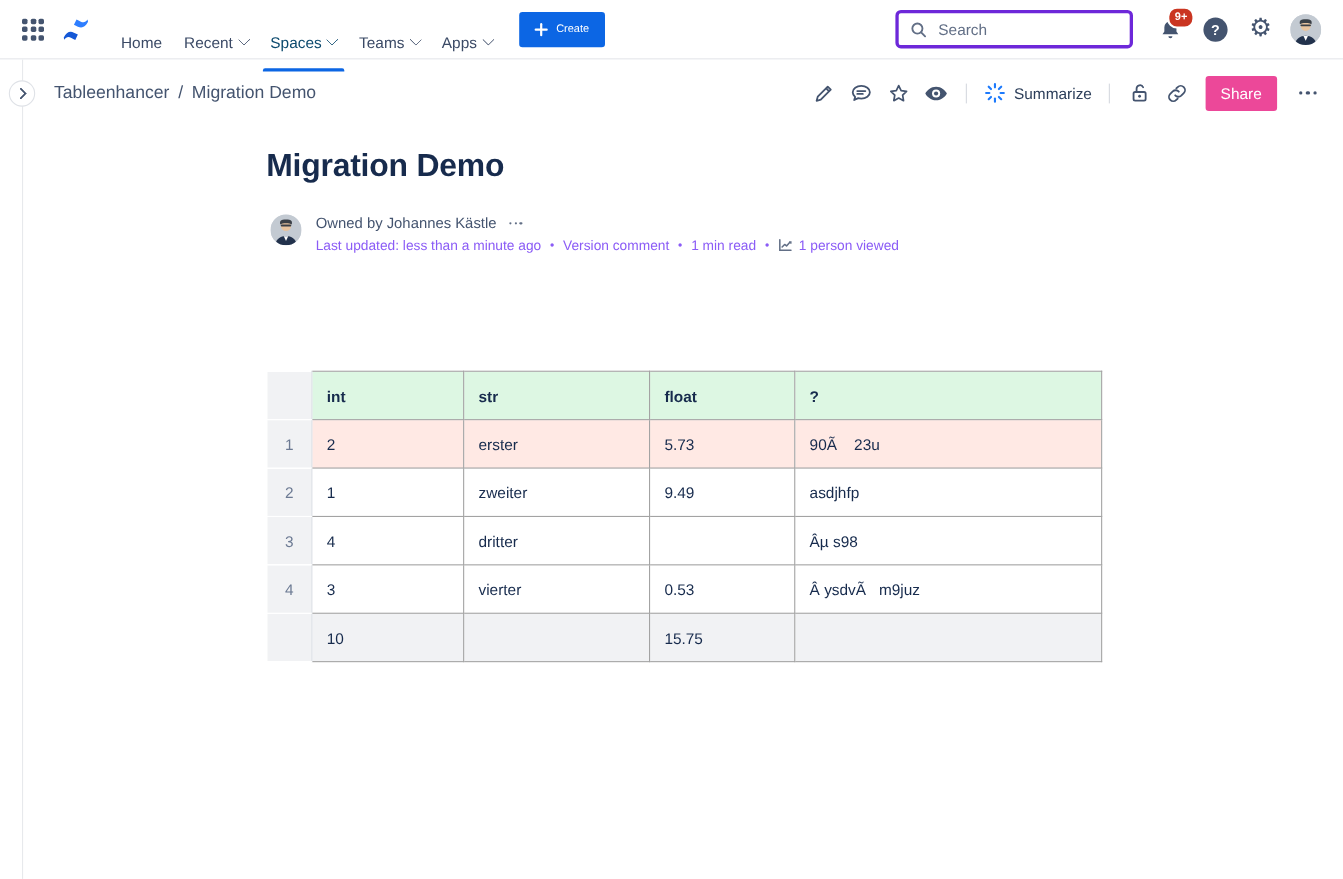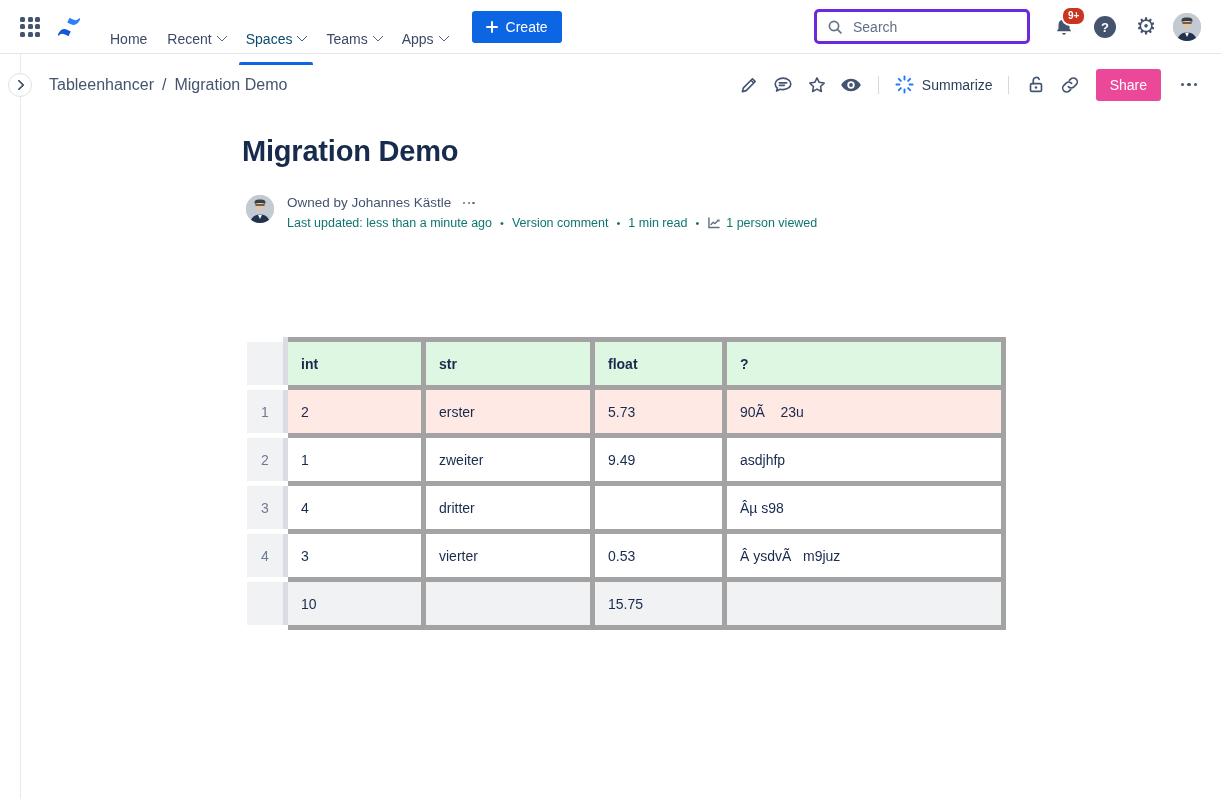--- a/index.html
+++ b/index.html
@@ -15,21 +15,21 @@
   .logo{margin:0 18px 0 14px;display:flex;align-items:center;border:none;background:none;padding:0;cursor:pointer;}
   .nav-item{position:relative;height:53px;display:flex;align-items:center;gap:6px;padding:0 10px;
             font-size:14px;font-weight:500;color:#3b4a66;background:none;border:none;cursor:pointer;
             font-family:inherit;margin-top:24px;}
   .nav-item .chev{width:7px;height:7px;border-right:1.8px solid currentColor;border-bottom:1.8px solid currentColor;
                   transform:rotate(45deg);margin-top:-5px;border-radius:1px;}
   .nav-item.active{color:#0c4a6e;}
   .nav-item.active::after{content:"";position:absolute;left:3px;right:3px;bottom:0;height:3px;
                           background:#0c66e4;border-radius:2px 2px 0 0;}
   .create-btn{margin-left:14px;background:#0c66e4;color:#fff;border:none;border-radius:3px;height:32px;
-              padding:0 14px;font-size:14px;font-weight:500;display:flex;align-items:center;gap:8px;
+              padding:0 14px;font-size:10px;font-weight:500;display:flex;align-items:center;gap:8px;
               cursor:pointer;font-family:inherit;}
   .plus{position:relative;width:12px;height:12px;}
   .plus::before,.plus::after{content:"";position:absolute;background:#fff;border-radius:1px;}
   .plus::before{left:5px;top:0;width:2px;height:12px;}
   .plus::after{top:5px;left:0;width:12px;height:2px;}
   .spacer{flex:1;}
   .search{width:190px;height:29px;border:3px solid #6d28d9;border-radius:5px;display:flex;align-items:center;
           gap:8px;padding:0 10px;margin-right:20px;background:#fff;}
   .search input{border:none;outline:none;flex:1;font-size:14px;color:#172b4d;background:transparent;
                 font-family:inherit;min-width:0;}
@@ -66,29 +66,29 @@
               transform:rotate(45deg);margin-left:-2px;border-radius:1px;}
 
   
   main{position:absolute;top:115px;left:242px;width:760px;}
   h1.title{font-size:29px;font-weight:600;color:#172b4d;margin:18px 0 0 0;letter-spacing:-.2px;line-height:36px;}
   .byline{display:flex;margin:26px 0 0 4px;gap:13px;}
   .byline .avatar{width:28px;height:28px;}
   .owner-line{font-size:13.5px;color:#44546f;display:flex;gap:10px;line-height:16px;}
   .mini-dots{display:flex;align-items:center;cursor:pointer;}
   .mini-dots i{width:2.6px;height:2.6px;border-radius:50%;background:#626f86;margin:0 1.2px;}
-  .meta-line{margin-top:5px;font-size:12.5px;color:#0f766e;display:flex;align-items:center;gap:8px;line-height:14px;}
+  .meta-line{margin-top:5px;font-size:12.5px;color:#8b5cf6;display:flex;align-items:center;gap:8px;line-height:14px;}
   .meta-line .sep{font-size:11px;}
   .meta-link{cursor:pointer;}
   .viewed{display:flex;align-items:center;gap:5px;cursor:pointer;}
 
   
   .tbl-wrap{margin-top:107px;}
   table.demo{border-collapse:collapse;table-layout:fixed;width:759px;font-size:14px;}
-  .demo th,.demo td{border:5px solid #a3a3a3;padding:0 13px;height:43px;text-align:left;
+  .demo th,.demo td{border:1px solid #a3a3a3;padding:0 13px;height:43px;text-align:left;
                     color:#172b4d;white-space:pre-wrap;vertical-align:middle;overflow:hidden;}
   .demo th{font-weight:700;background:#ddf7e3;}
   .demo .numcol{background:#f1f2f4;text-align:center;color:#6c7a93;padding:0;
                 border-color:#fff;border-right-color:#d9dde3;}
   .demo thead .numcol{border-bottom-color:#fff;}
   .demo tr.pink td:not(.numcol){background:#ffe9e4;}
   .demo tr.footer td:not(.numcol){background:#f1f2f4;}
   svg{display:block;}
 </style>
 </head>

